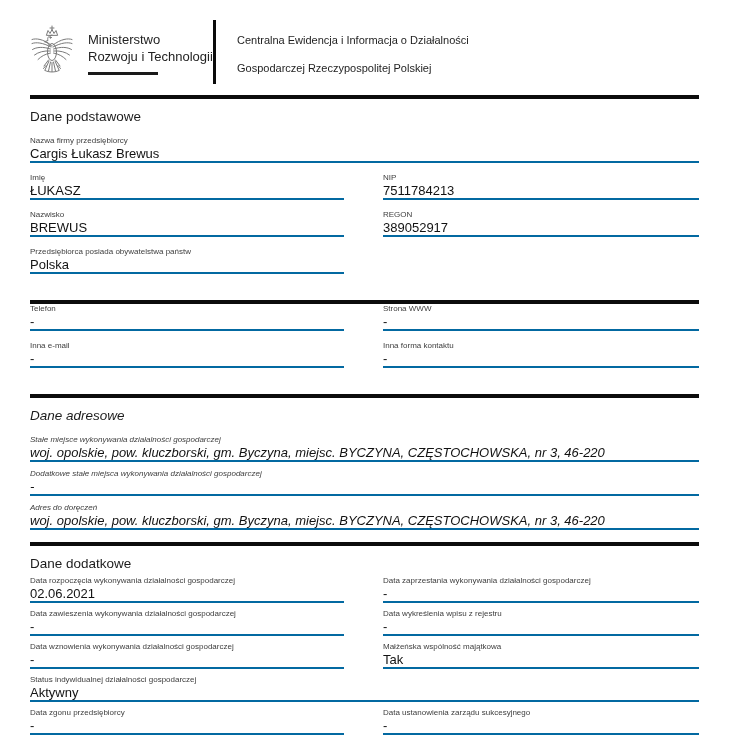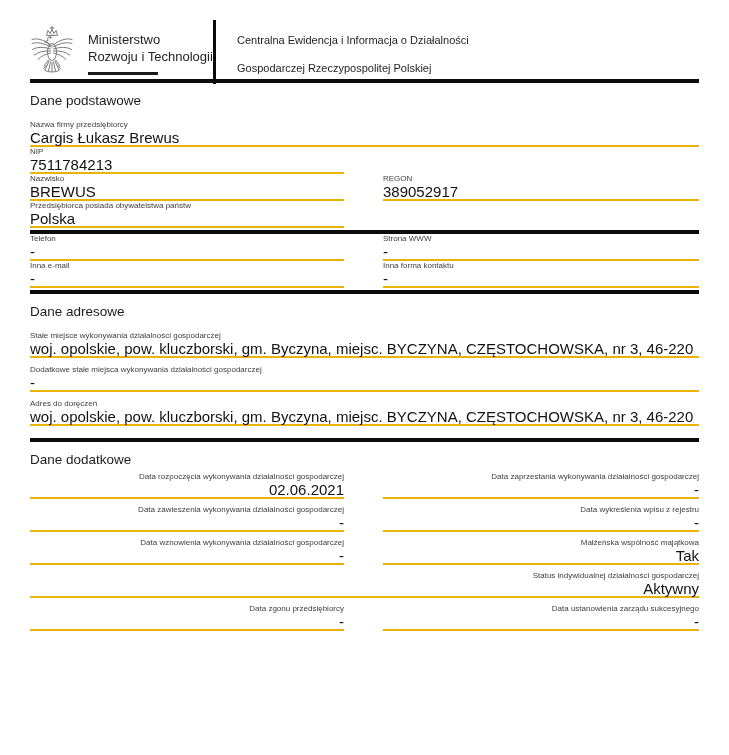--- a/index.html
+++ b/index.html
@@ -2,39 +2,39 @@
 <html><head>
 <meta charset="utf-8">
 <style>
   html,body{margin:0;padding:0;}
   body{
     width:729px;height:755px;overflow:hidden;background:#ffffff;
     font-family:"Liberation Sans", sans-serif;color:#141414;
     -webkit-font-smoothing:antialiased;
   }
   
-  .header{position:relative;height:79px;background:#fff;}
+  .header{position:relative;height:95px;background:#fff;}
   .eagle{position:absolute;left:30px;top:24px;width:44px;height:58px;}
   .ministry{position:absolute;left:88px;top:31px;font-size:13px;line-height:17px;color:#232323;}
   .ministry-underline{width:70px;height:2.5px;background:#1a1a1a;margin-top:7px;}
   .vdivider{position:absolute;left:213px;top:20px;width:3px;height:64px;background:#0a0a0a;}
   .page-title{position:absolute;left:237px;top:26px;font-size:11px;line-height:28px;color:#1e1e1e;font-weight:400;}
   
   .content{margin:0 30px;width:669px;}
   .divider{height:4px;background:#0c0c0c;}
   .section-heading{font-size:13.5px;line-height:16px;font-weight:400;color:#1c1c1c;margin:10px 0 11px 0;}
   .s4 .section-heading{margin-bottom:4px;}
   .row{display:grid;grid-template-columns:314px 316px;column-gap:39px;}
-  .field{}
+  .field{margin-bottom:10px;}
   .s3 .field{margin-bottom:7px;}
-  .s4 .field{margin-bottom:6px;text-align:right;}
+  .s4 .field{margin-bottom:6px;}
   .flabel{font-size:8px;line-height:9px;color:#3d3d3d;margin-bottom:2px;}
-  .fvalue{font-size:15px;line-height:13px;color:#121212;padding-bottom:1px;border-bottom:2px solid #eab308;white-space:nowrap;}
-  .section{padding-bottom:2px;}
-  .section.s3{padding-bottom:5px;}
+  .fvalue{font-size:13px;line-height:13px;color:#121212;padding-bottom:1px;border-bottom:2px solid #0369a1;white-space:nowrap;}
+  .section{padding-bottom:16px;}
+  .section.s3{padding-bottom:5px;font-style:italic;}
   .section.s4{padding-bottom:0;}
 </style>
 </head>
 <body>
 
 <div class="header">
   <svg class="eagle" viewBox="0 0 44 58" fill="none">
     <g stroke="#7a7a7a" stroke-width="1" stroke-linecap="round">
       <path d="M22 2 v4 M20 4 h4"></path>
       <path d="M16.5 11 l1.5-4.5 2 3 2-4 2 4 2-3 1.5 4.5 z"></path>
@@ -71,20 +71,24 @@
 <div class="content">
   <div class="divider"></div>
 
   <div class="section s1">
     <div class="section-heading">Dane podstawowe</div>
     <div class="field">
       <div class="flabel">Nazwa firmy przedsiębiorcy</div>
       <div class="fvalue">Cargis Łukasz Brewus</div>
     </div>
     <div class="row">
+      <div class="field">
+        <div class="flabel">Imię</div>
+        <div class="fvalue">ŁUKASZ</div>
+      </div>
       <div class="field">
         <div class="flabel">NIP</div>
         <div class="fvalue">7511784213</div>
       </div>
     </div>
     <div class="row">
       <div class="field">
         <div class="flabel">Nazwisko</div>
         <div class="fvalue">BREWUS</div>
       </div>

